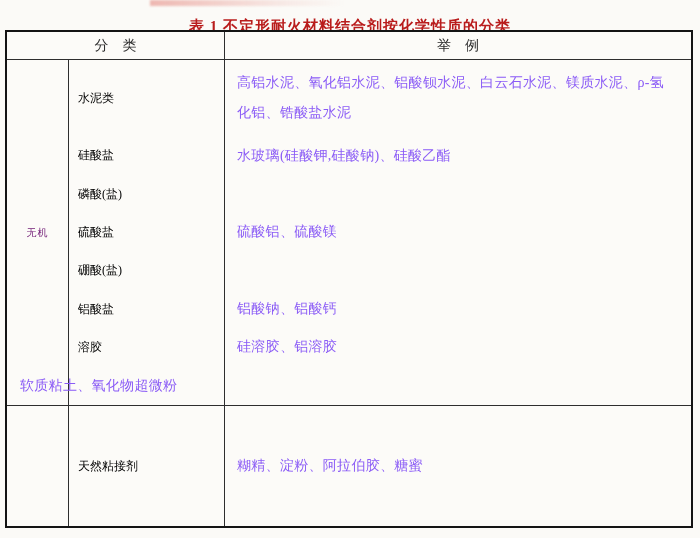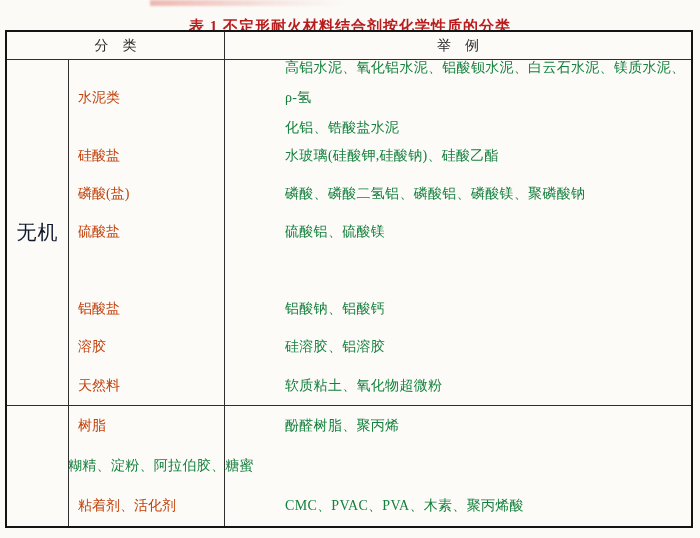--- a/index.html
+++ b/index.html
@@ -27,36 +27,36 @@
   .vline-main{left:217px;top:0;bottom:0;width:1px;}
   .vline-sub{left:61px;top:27px;bottom:0;width:1px;}
   .hline-header{top:27px;left:0;right:0;height:1px;}
   .hline-section{top:373px;left:0;right:0;height:1px;}
   .hdr{position:absolute;top:0;height:27px;display:flex;align-items:center;justify-content:center;
        font-size:14px;color:#2a2a2a;}
   .hdr-class{left:0;width:217px;}
   .hdr-ex{left:218px;right:0;}
   .group{
     position:absolute;left:0;width:61px;display:flex;align-items:center;justify-content:center;
-    font-size:20px;color:#0f172a;letter-spacing:1px;
+    font-size:10px;color:#701a75;letter-spacing:1px;
   }
   .group-inorganic{top:28px;height:345px;}
   .group-organic{top:374px;height:120px;}
   .sec{position:absolute;left:0;right:0;display:flex;flex-direction:column;}
   .sec1{top:28px;height:345px;}
   .sec2{top:374px;height:120px;}
   .trow{flex:1;display:flex;align-items:center;min-height:0;}
   .trow.tall{flex:2;}
   .cat{
     width:155px;margin-left:62px;padding-left:9px;box-sizing:border-box;
-    font-size:14px;color:#c2410c;white-space:nowrap;
+    font-size:12px;color:#000000;white-space:nowrap;
   }
   .ex{
-    flex:1;padding-left:13px;font-size:14px;color:#15803d;
-    white-space:pre-line;line-height:30px;letter-spacing:0.3px;margin-left:48px;
+    flex:1;padding-left:13px;font-size:14px;color:#8b5cf6;
+    white-space:pre-line;line-height:30px;letter-spacing:0.3px;
   }
 </style>
 </head>
 <body>
 
 <div class="artifact-pink"></div>
 
 <div class="doc-title">表 1 不定形耐火材料结合剂按化学性质的分类</div>
 
 <div class="tbl">
@@ -76,49 +76,41 @@
       <div class="cat">水泥类</div>
       <div class="ex">高铝水泥、氧化铝水泥、铝酸钡水泥、白云石水泥、镁质水泥、ρ-氢
 化铝、锆酸盐水泥</div>
     </div>
     <div class="trow">
       <div class="cat">硅酸盐</div>
       <div class="ex">水玻璃(硅酸钾,硅酸钠)、硅酸乙酯</div>
     </div>
     <div class="trow">
       <div class="cat">磷酸(盐)</div>
-      <div class="ex">磷酸、磷酸二氢铝、磷酸铝、磷酸镁、聚磷酸钠</div>
     </div>
     <div class="trow">
       <div class="cat">硫酸盐</div>
       <div class="ex">硫酸铝、硫酸镁</div>
     </div>
     <div class="trow">
+      <div class="cat">硼酸(盐)</div>
     </div>
     <div class="trow">
       <div class="cat">铝酸盐</div>
       <div class="ex">铝酸钠、铝酸钙</div>
     </div>
     <div class="trow">
       <div class="cat">溶胶</div>
       <div class="ex">硅溶胶、铝溶胶</div>
     </div>
     <div class="trow">
-      <div class="cat">天然料</div>
       <div class="ex">软质粘土、氧化物超微粉</div>
     </div>
   </div>
 
   <div class="sec sec2">
     <div class="trow">
-      <div class="cat">树脂</div>
-      <div class="ex">酚醛树脂、聚丙烯</div>
-    </div>
-    <div class="trow">
+      <div class="cat">天然粘接剂</div>
       <div class="ex">糊精、淀粉、阿拉伯胶、糖蜜</div>
-    </div>
-    <div class="trow">
-      <div class="cat">粘着剂、活化剂</div>
-      <div class="ex">CMC、PVAC、PVA、木素、聚丙烯酸</div>
     </div>
   </div>
 
 </div>
 
 </body></html>

